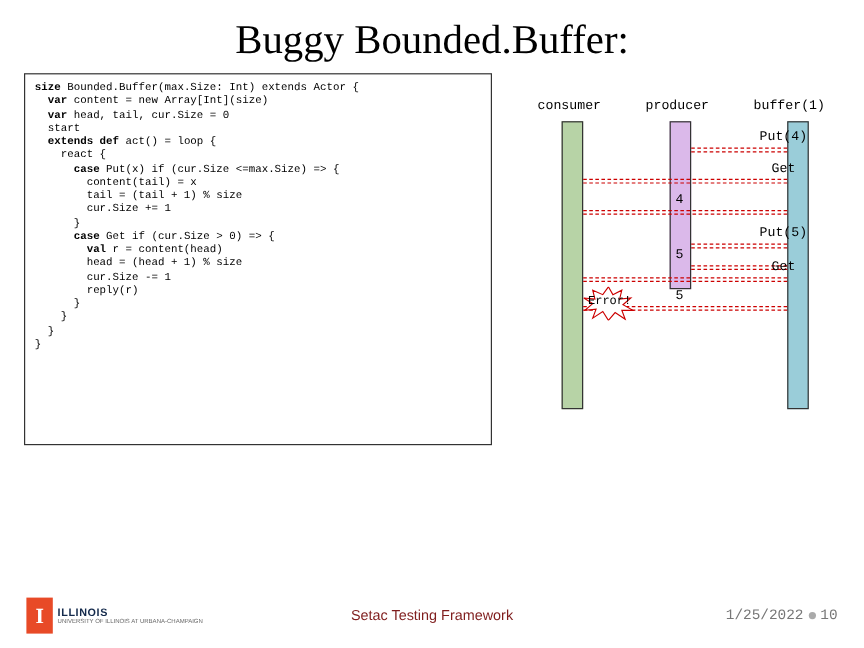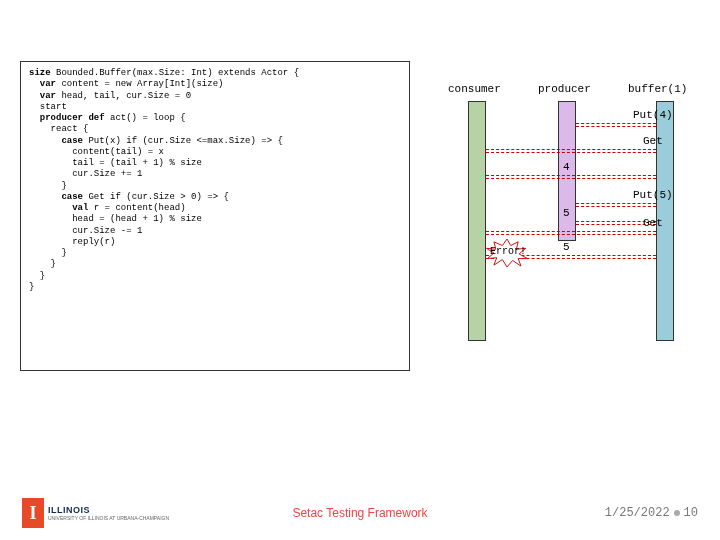--- a/index.html
+++ b/index.html
@@ -18,37 +18,37 @@
 .msglabel { position: absolute; font-family: 'Courier New', monospace; font-size: 11px; }
 .vallabel { position: absolute; font-family: 'Courier New', monospace; font-size: 11px; }
 .error { position: absolute; font-family: 'Courier New', monospace; font-size: 10px; }
 .starburst { position: absolute; width: 48px; height: 28px; }
 .starburst svg { width: 100%; height: 100%; }
 .footer { position: absolute; bottom: 12px; left: 0; right: 0; display: flex; align-items: center; justify-content: space-between; padding: 0 22px; }
 .logo { display: flex; align-items: center; gap: 4px; }
 .logo-i { width: 22px; height: 30px; background: #E84A27; color: #fff; font-weight: bold; display: flex; align-items: center; justify-content: center; font-size: 18px; font-family: Georgia, serif; }
 .logo-text { font-size: 9px; font-weight: bold; letter-spacing: 0.5px; color: #13294B; }
 .logo-sub { font-size: 5px; color: #666; }
-.footer-center { font-size: 12px; color: #ef4444; position: absolute; left: 50%; transform: translateX(-50%); text-align: right; }
+.footer-center { font-size: 12px; color: #7f1d1d; position: absolute; left: 50%; transform: translateX(-50%); text-align: right; }
 .footer-right { font-size: 12px; color: #777; display: flex; align-items: center; gap: 4px; font-family: Liberation Mono, monospace; }
 .bullet { width: 6px; height: 6px; border-radius: 50%; background: #aaa; }
 </style>
 </head>
 <body>
 
 <div class="title">
-  <br>
+  <span>Buggy Bounded.Buffer:</span><br>
 </div>
 
 <div class="main">
   <div class="codebox"><span class="bold">size </span><span>Bounded.Buffer(max.Size: Int) extends Actor {</span>
 <span class="bold">  var </span><span>content = new Array[Int](size)</span>
 <span class="bold">  var </span><span>head, tail, cur.Size = 0</span>
 <span>  start</span>
-<span class="bold">  producer def </span><span>act() = loop {</span>
+<span class="bold">  extends def </span><span>act() = loop {</span>
 <span>    react {</span>
 <span class="bold">      case </span><span>Put(x) if (cur.Size &lt;=max.Size) =&gt; {</span>
 <span>        content(tail) = x</span>
 <span>        tail = (tail + 1) % size</span>
 <span>        cur.Size += 1</span>
 <span>      }</span>
 <span class="bold">      case </span><span>Get if (cur.Size &gt; 0) =&gt; {</span>
 <span class="bold">        val </span><span>r = content(head)</span>
 <span>        head = (head + 1) % size</span>
 <span>        cur.Size -= 1</span>

